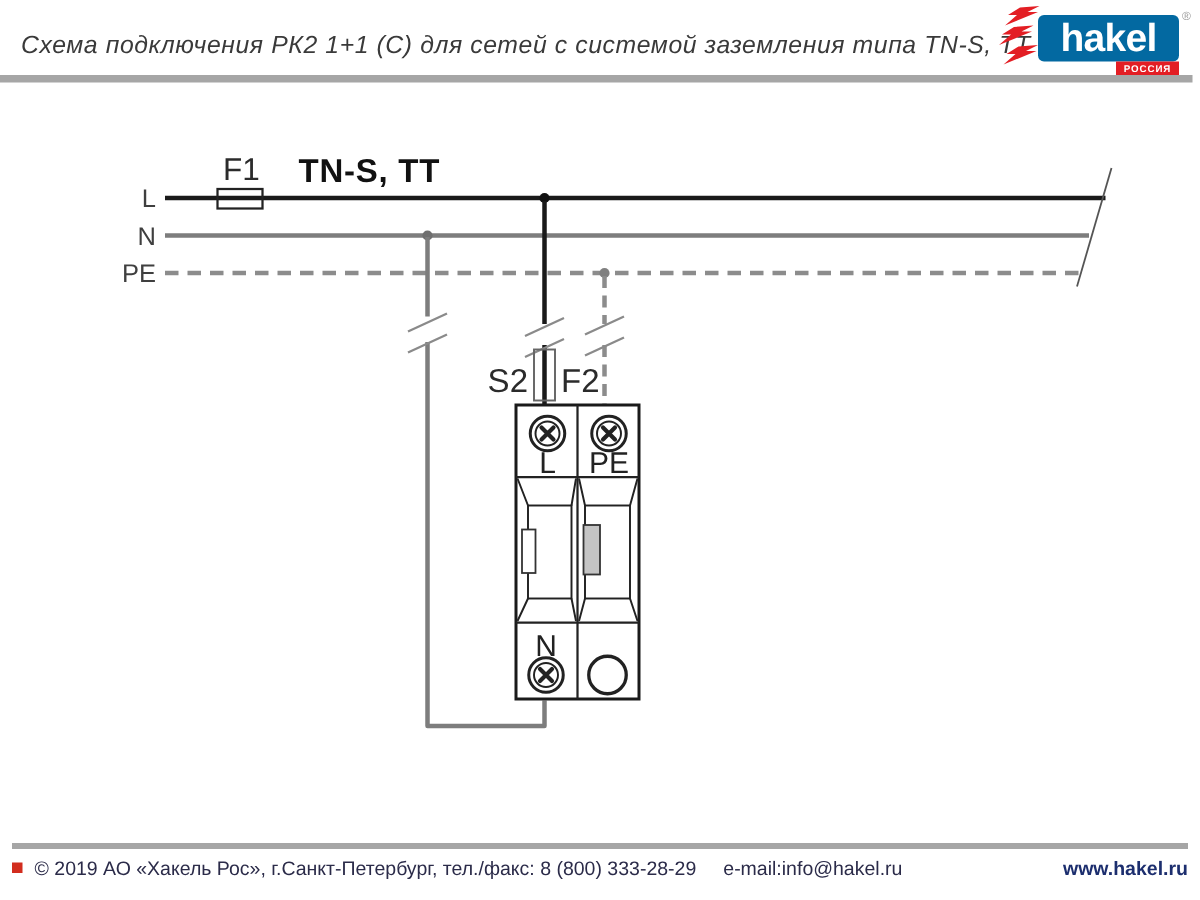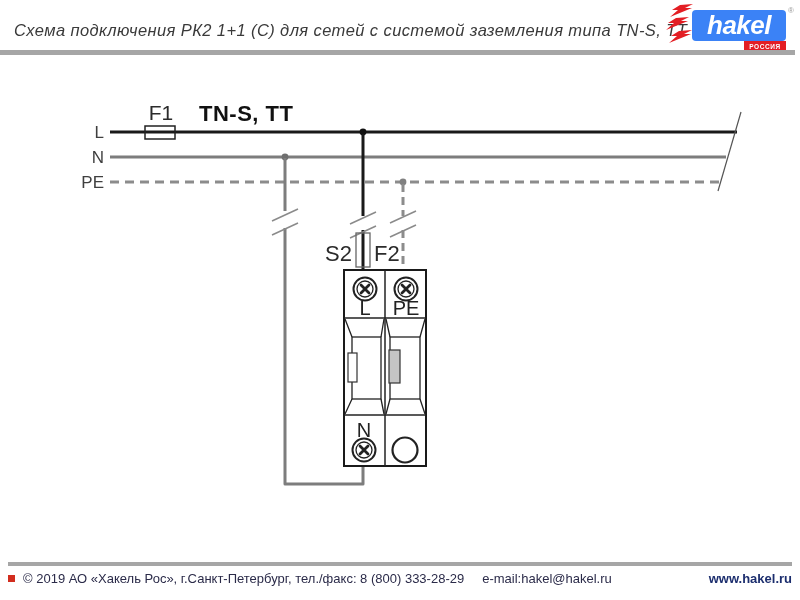--- a/index.html
+++ b/index.html
@@ -52,21 +52,21 @@
   <div class="doc-title">Схема подключения РК2 1+1 (С) для сетей с системой заземления типа TN-S, TT</div>
 
   <div class="logo">
     <svg class="logo-bolts" width="34" height="46" viewBox="0 0 34 46">
       <g fill="#e31e24">
         <path d="M18 1 L31 0 L23 4 L30 4 L8 13 L16 6 L10 6 Z"></path>
         <path d="M14 14 L27 13 L19 17 L26 17 L4 26 L12 19 L6 19 Z"></path>
         <path d="M17 27 L30 26 L22 30 L29 30 L7 39 L15 32 L9 32 Z"></path>
       </g>
     </svg>
-    <div class="logo-box" style="background:#3b82f6;font-style:italic;">
+    <div class="logo-box" style="background:#0369a1;">
       <span class="logo-brand">hakel</span>
     </div>
     <span class="logo-reg">®</span>
     <div class="logo-region" style="background:#e31e24;">РОССИЯ</div>
   </div>
 
   <div class="top-rule"></div>
 
   <svg class="schematic" width="800" height="600" viewBox="0 0 800 600">
 
@@ -137,17 +137,17 @@
         <circle r="8" fill="none" stroke="#222" stroke-width="1.3"></circle>
         <path d="M-4 -4 L4 4 M-4 4 L4 -4" stroke="#222" stroke-width="2.8" stroke-linecap="round"></path>
       </g>
       <circle cx="405" cy="450" r="12.5" fill="#fff" stroke="#222" stroke-width="2.2"></circle>
     </g>
   </svg>
 
   <div class="bottom-rule"></div>
   <div class="footer-bullet"></div>
   <div class="footer-text">
-    <span>© 2019 АО «Хакель Рос», г.Санкт-Петербург, тел./факс: 8 (800) 333-28-29</span><span class="footer-email">e-mail:hakel@hakel.ru</span>
+    <span>© 2019 АО «Хакель Рос», г.Санкт-Петербург, тел./факс: 8 (800) 333-28-29</span><span class="footer-email">e-mail:info@hakel.ru</span>
   </div>
   <div class="website">www.hakel.ru</div>
 
 </div>
 
 </body></html>

